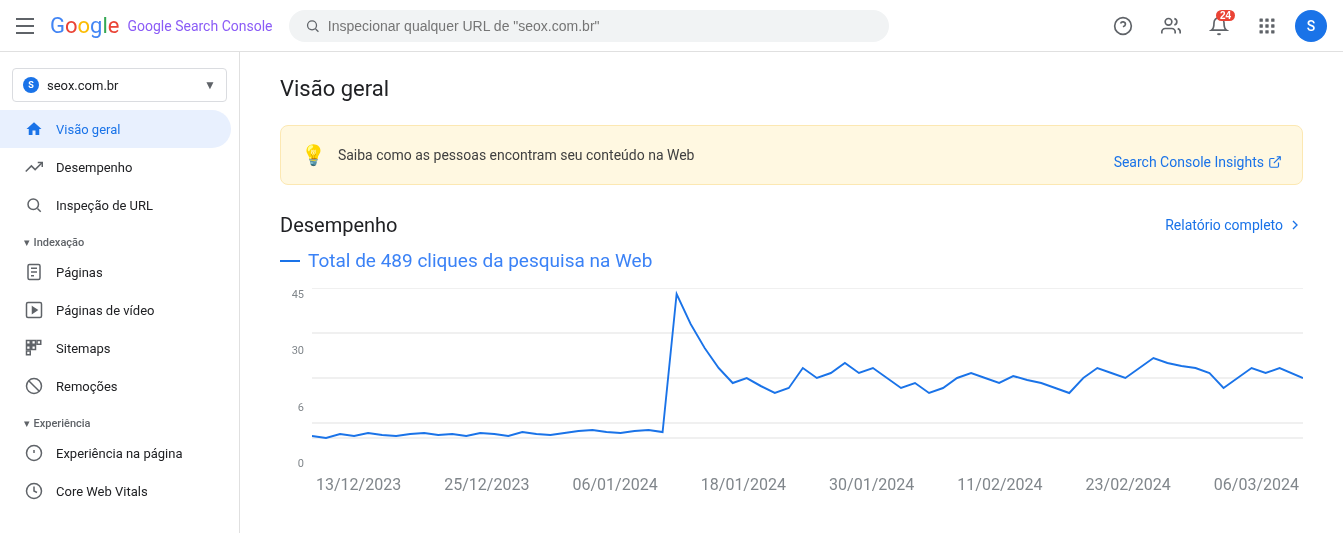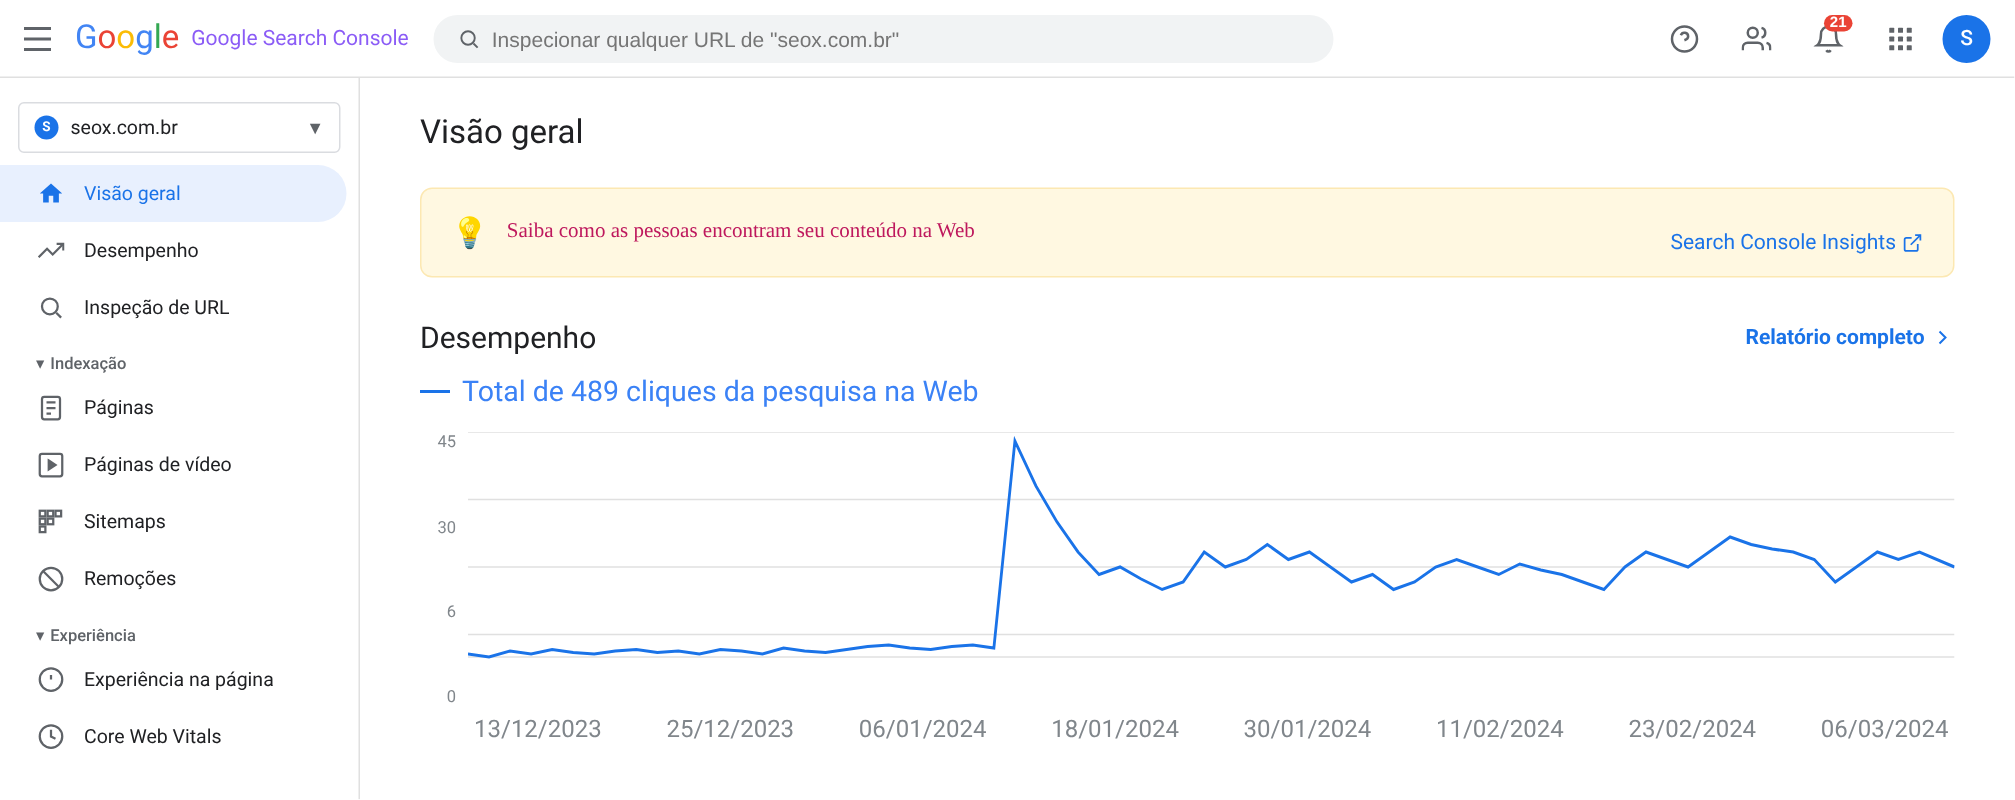--- a/index.html
+++ b/index.html
@@ -87,27 +87,27 @@
     .page-title { font-size: 22px; font-weight: 400; color: #202124; margin-bottom: 24px; }
 
     
     .insight-card {
       display: flex; align-items: center; justify-content: space-between;
       background: #fff8e1; border-radius: 8px; padding: 14px 20px;
       margin-bottom: 28px; border: 1px solid #fce8b2;
     }
     .insight-left { display: flex; align-items: center; gap: 12px; }
     .bulb-icon { color: #f9ab00; font-size: 20px; }
-    .insight-text { font-size: 14px; color: #be185d; font-family: Liberation Serif, serif; }
+    .insight-text { font-size: 14px; color: #404040; }
     .insight-link { color: #1a73e8; text-decoration: none; font-size: 14px; display: flex; align-items: center; gap: 4px; margin-top: 14px; }
 
     
     .section-header { display: flex; align-items: center; justify-content: space-between; margin-bottom: 12px; }
     .section-title { font-size: 20px; font-weight: 400; color: #202124; }
-    .report-link { color: #1a73e8; text-decoration: none; font-size: 14px; display: flex; align-items: center; gap: 4px; font-weight: bold; }
+    .report-link { color: #1a73e8; text-decoration: none; font-size: 14px; display: flex; align-items: center; gap: 4px; }
 
     .chart-legend { display: flex; align-items: center; gap: 8px; margin-bottom: 16px; font-size: 19px; color: #3b82f6; }
     .legend-line { width: 20px; height: 2px; background: #1a73e8; display: inline-block; }
     .chart-wrapper { display: flex; gap: 8px; }
     .y-axis-labels { display: flex; flex-direction: column; justify-content: space-between; font-size: 11px; color: #80868b; padding-bottom: 24px; min-width: 24px; text-align: right; }
     .chart-area { flex: 1; position: relative; }
     .chart-x-labels { display: flex; justify-content: space-between; font-size: 16px; color: #80868b; margin-top: 4px; padding: 0 4px; }
     .grid-line { stroke: #e0e0e0; stroke-width: 1; }
   </style>
 </head>
@@ -146,21 +146,21 @@
         <circle cx="9" cy="7" r="4"></circle>
         <path d="M23 21v-2a4 4 0 00-3-3.87"></path>
         <path d="M16 3.13a4 4 0 010 7.75"></path>
       </svg>
     </button>
     <button class="top-icon-btn" title="Notifications">
       <svg width="20" height="20" viewBox="0 0 24 24" fill="none" stroke="#5f6368" stroke-width="2">
         <path d="M18 8A6 6 0 006 8c0 7-3 9-3 9h18s-3-2-3-9"></path>
         <path d="M13.73 21a2 2 0 01-3.46 0"></path>
       </svg>
-      <span class="badge">21</span>
+      <span class="badge">24</span>
     </button>
     <button class="top-icon-btn" title="Apps">
       <svg width="20" height="20" viewBox="0 0 24 24" fill="#5f6368">
         <rect x="3" y="3" width="4" height="4" rx="0.5"></rect>
           <rect x="10" y="3" width="4" height="4" rx="0.5"></rect>
           <rect x="17" y="3" width="4" height="4" rx="0.5"></rect>
         <rect x="3" y="10" width="4" height="4" rx="0.5"></rect>
           <rect x="10" y="10" width="4" height="4" rx="0.5"></rect>
           <rect x="17" y="10" width="4" height="4" rx="0.5"></rect>
         <rect x="3" y="17" width="4" height="4" rx="0.5"></rect>

